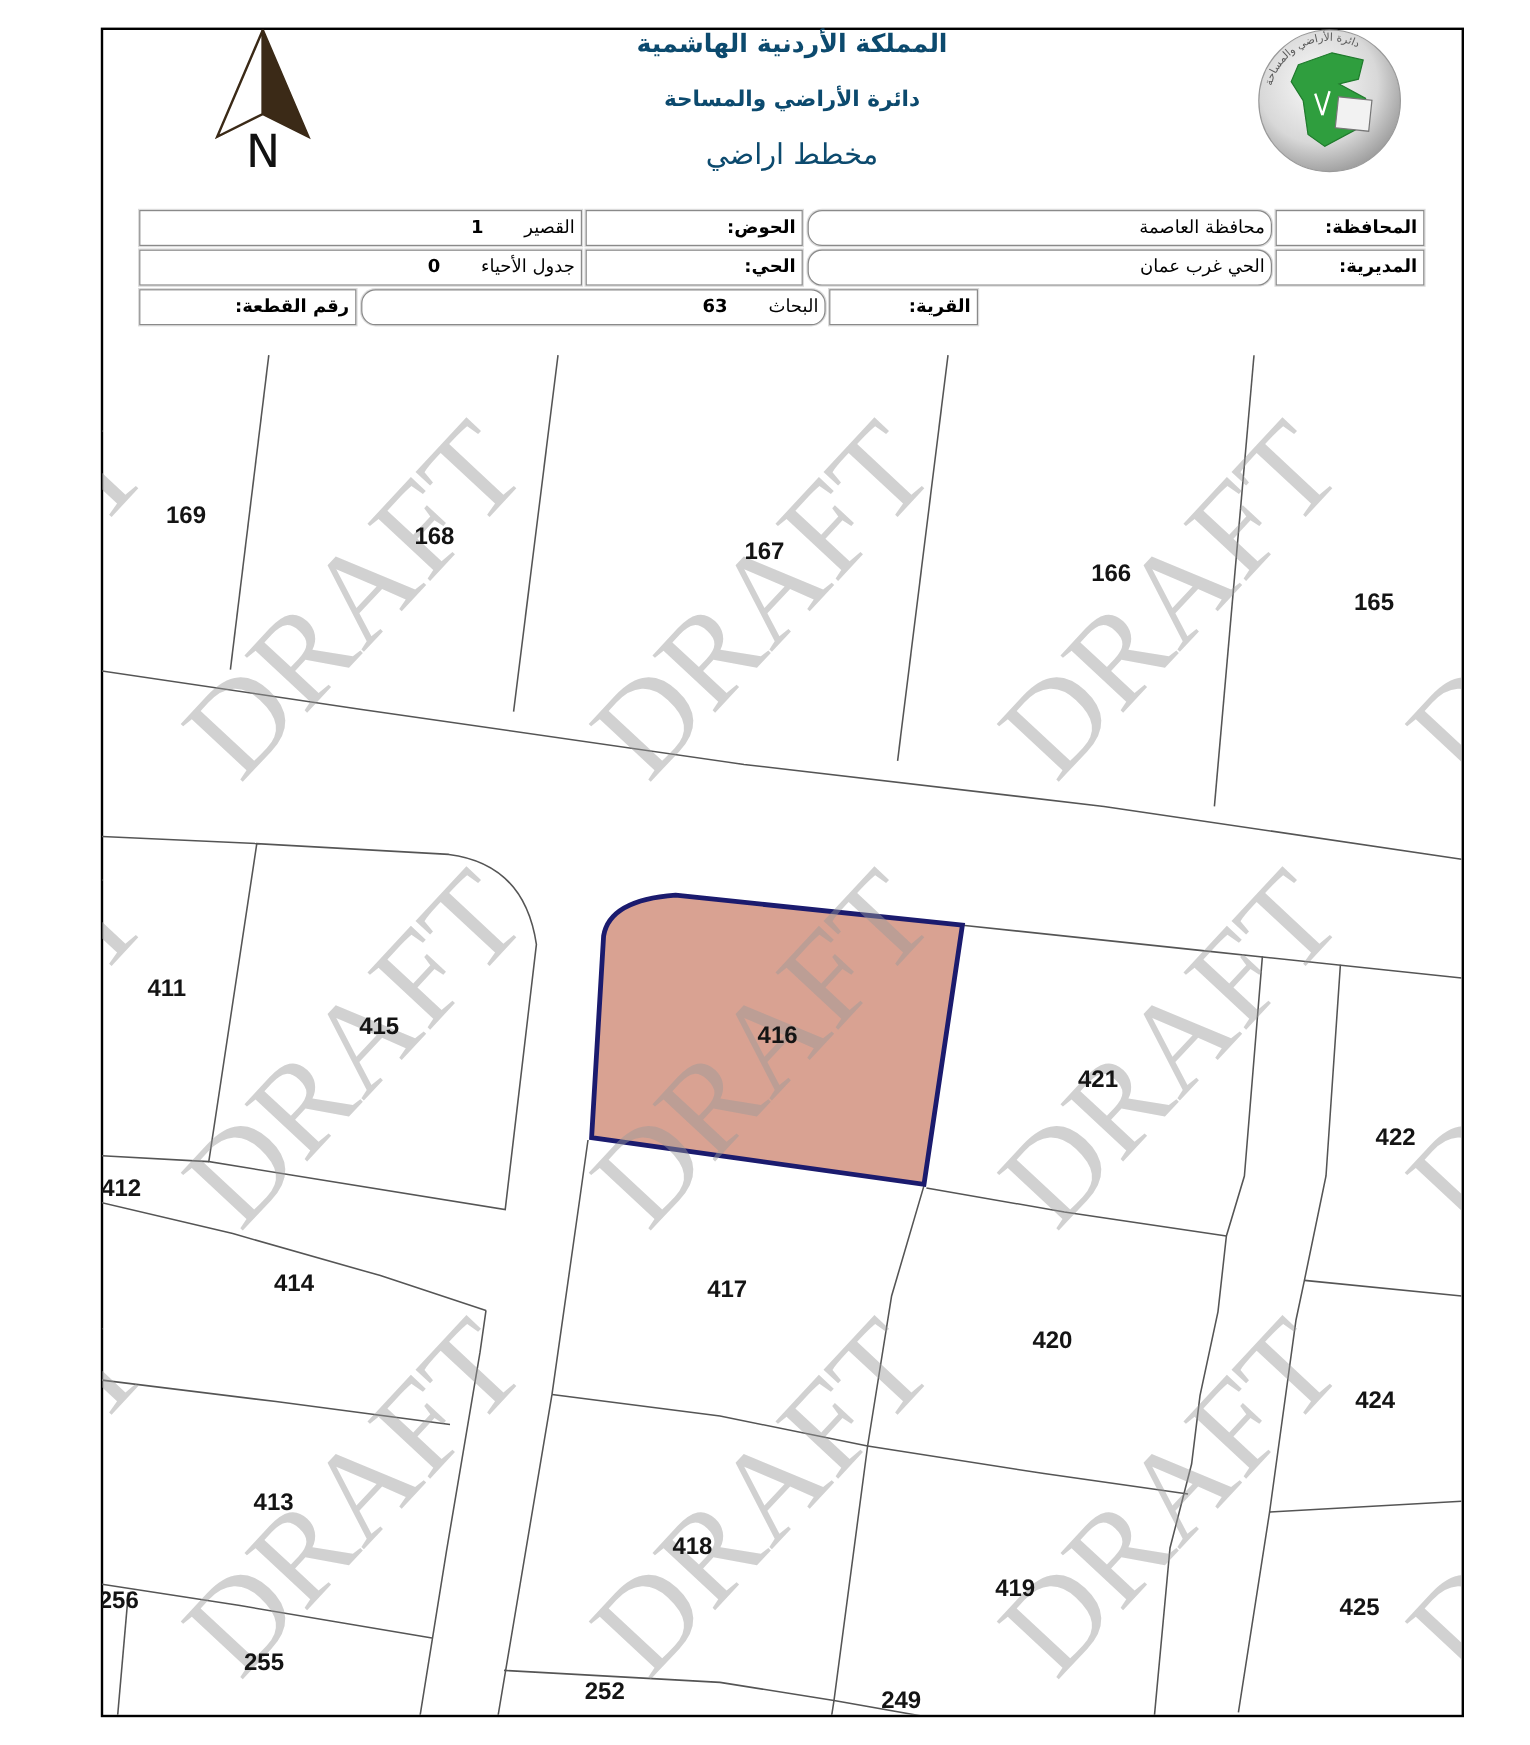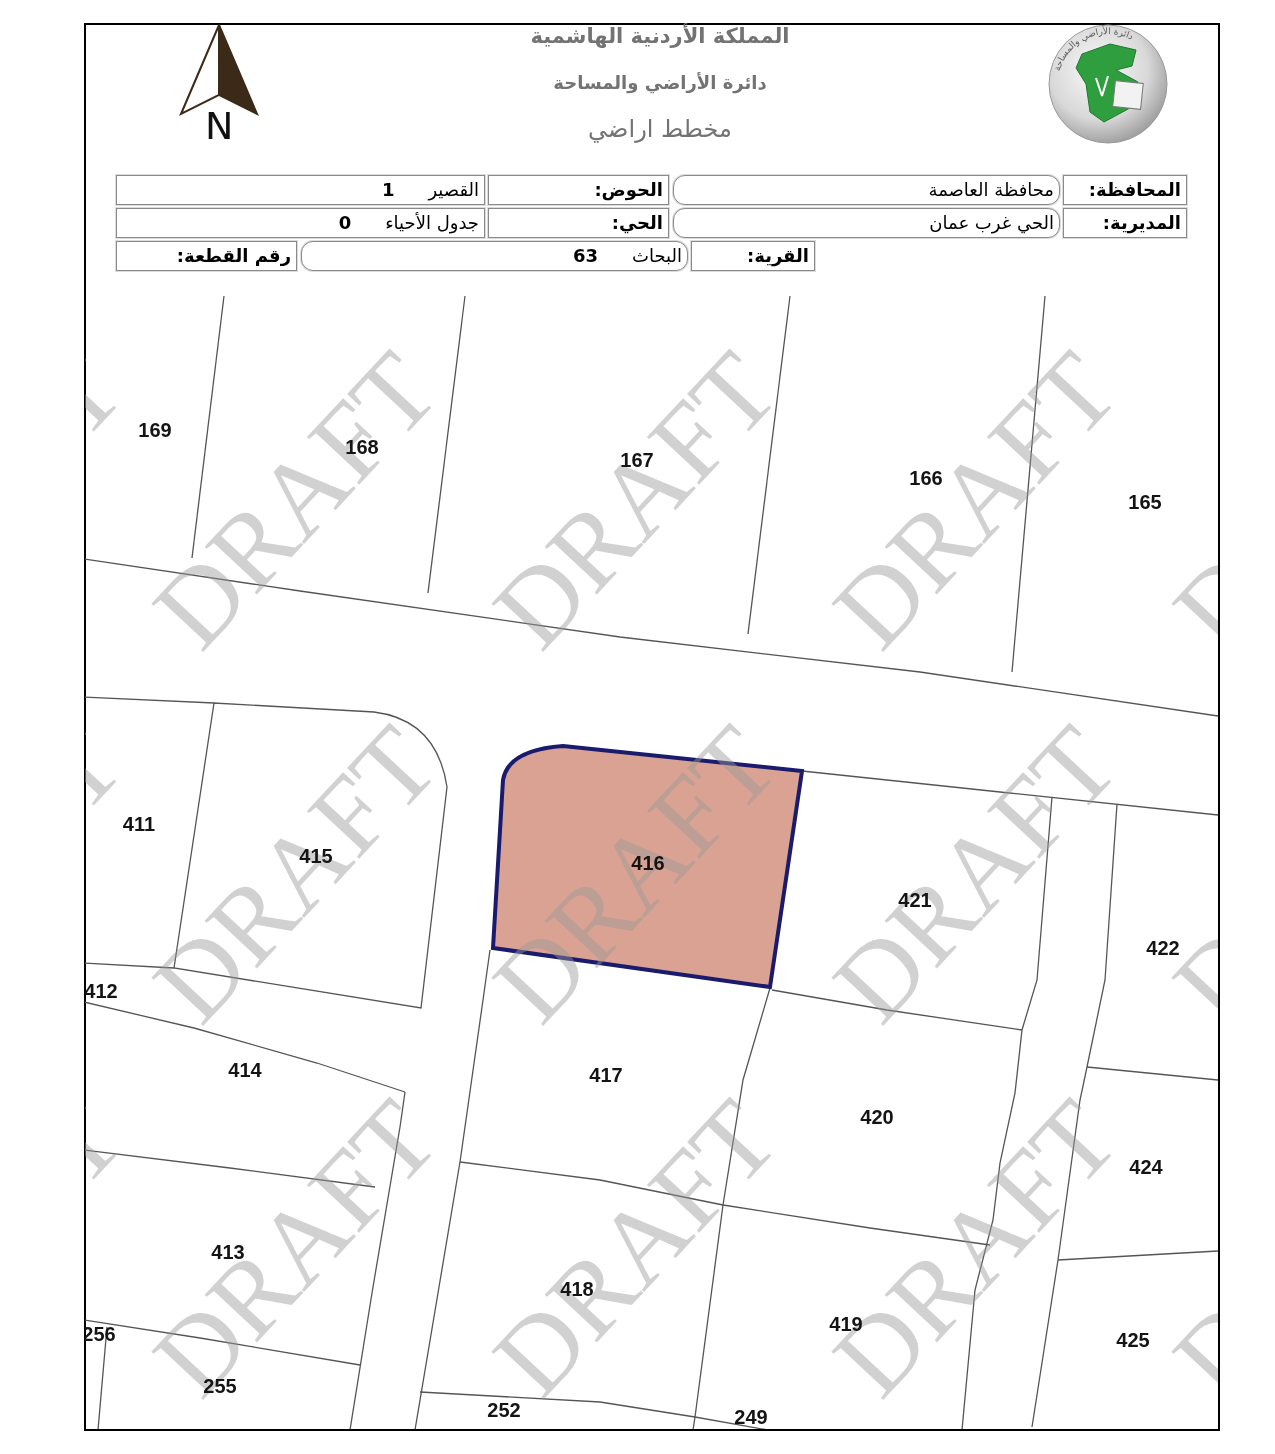--- a/index.html
+++ b/index.html
@@ -1,29 +1,29 @@
 <!DOCTYPE html>
 <html lang="ar"><head>
 <meta charset="utf-8">
 <style>
   html,body{margin:0;padding:0;background:#fff;}
   #page{position:relative;width:1275px;height:1454px;background:#fff;overflow:hidden;
         font-family:"DejaVu Sans","Liberation Sans",sans-serif;}
   
   #frame{position:absolute;left:84px;top:23px;width:1132px;height:1404px;border:2px solid #000;}
   
-  #header-titles{position:absolute;left:400px;top:24px;width:520px;text-align:center;direction:rtl;color:#737373;}
+  #header-titles{position:absolute;left:400px;top:24px;width:520px;text-align:center;direction:rtl;color:#0c4a6e;}
   .t1{font-size:21px;font-weight:bold;margin-bottom:24px;}
   .t2{font-size:18px;font-weight:bold;margin-bottom:22px;}
   .t3{font-size:24px;font-weight:normal;}
   
   #info-table{position:absolute;left:116px;top:175px;width:1072px;}
   .trow{display:flex;direction:ltr;margin-bottom:3px;}
   .cell{box-sizing:border-box;height:30px;border:1px solid #8a8a8a;box-shadow:0 0 0 1px #dcdcdc;
-        background:#fff;direction:rtl;font-size:18px;line-height:27px;color:#000;
+        background:#fff;direction:rtl;font-size:15px;line-height:27px;color:#000;
         padding:0 5px;white-space:nowrap;overflow:hidden;}
   .cell.lab{font-weight:bold;text-align:right;}
   .cell.val{text-align:right;}
   .vnum{font-weight:bold;margin-right:34px;}
   .w-val2{width:369px;margin-right:3px;}
   .w-lab2{width:181px;margin-right:4px;}
   .w-val1{width:387px;margin-right:3px;border-radius:12px;}
   .w-lab1{width:124px;}
   
   #map-svg{position:absolute;left:85px;top:294px;}

